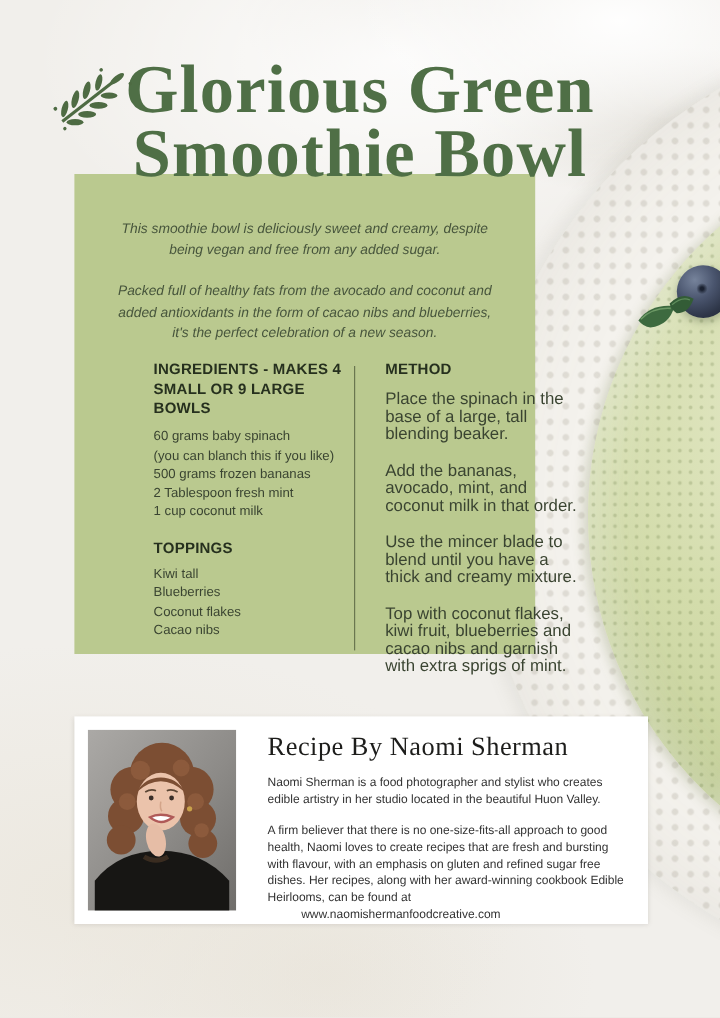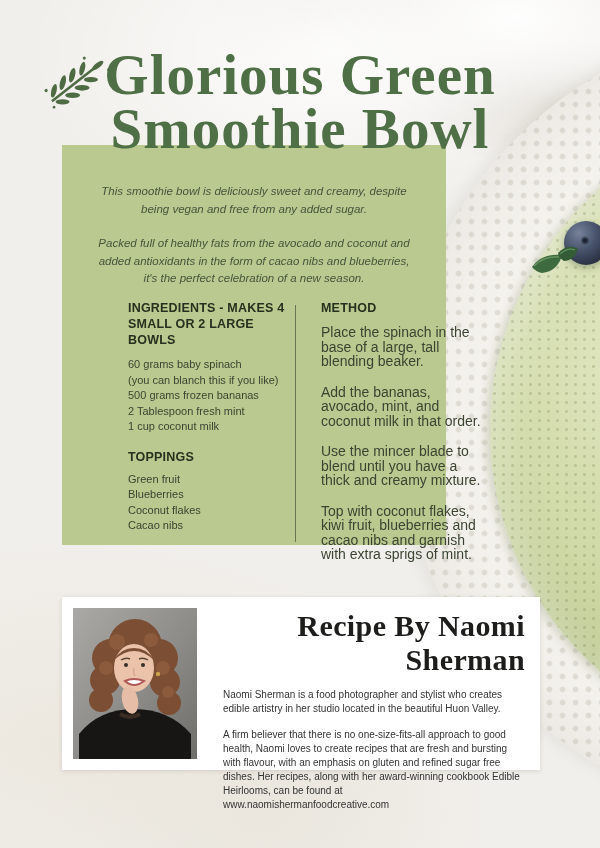--- a/index.html
+++ b/index.html
@@ -76,25 +76,25 @@
   .ing-item{font-size:11px;line-height:15.5px;color:var(--ink_green,#3a4431);}
   .method-step{font-size:14px;line-height:14.5px;color:var(--ink_green,#3a4431);margin:0 0 16px;}
   
   .author-card{
     position:absolute;left:62px;top:597px;width:478px;height:173px;background:var(--card_bg,#ffffff);
     z-index:5;box-shadow:0 1px 4px rgba(90,85,75,0.18);
   }
   .photo{position:absolute;left:11px;top:11px;width:124px;height:151px;overflow:hidden;}
   .bio{position:absolute;left:161px;top:6px;width:302px;}
   .bio h2{
-    font-family:"Liberation Serif",serif;font-weight:700;font-size:30px;letter-spacing:0.4px;
-    color:var(--card_title_ink,#1d1d1b);margin:6px 0 11px;text-align:right;
+    font-family:"Liberation Serif",serif;font-weight:400;font-size:22px;letter-spacing:0.4px;
+    color:var(--card_title_ink,#1d1d1b);margin:6px 0 11px;
   }
   .bio p{font-size:10px;line-height:14px;color:var(--card_ink,#333333);margin:0 0 12px;}
-  .bio .website{display:block;}
+  .bio .website{display:block;margin-left:28px;}
 </style>
 </head>
 <body>
 
 <div class="page">
 
   <div class="bg-fabric"></div>
   <div class="plate"></div>
   <div class="smoothie"></div>
   <div class="blueberry"></div>
@@ -133,30 +133,30 @@
 
   <div class="green-box">
     <div class="intro">
       <p>This smoothie bowl is deliciously sweet and creamy, despite being vegan and free from any added sugar.</p>
       <p>Packed full of healthy fats from the avocado and coconut and added antioxidants in the form of cacao nibs and blueberries, it's the perfect celebration of a new season.</p>
     </div>
 
     <div class="col-left">
       <div class="box-heading">
         <div>INGREDIENTS - MAKES 4</div>
-        <div>SMALL OR 2 LARGE BOWLS</div>
+        <div>SMALL OR 9 LARGE BOWLS</div>
       </div>
       <div class="ing-item">60 grams baby spinach</div>
       <div class="ing-item">(you can blanch this if you like)</div>
       <div class="ing-item">500 grams frozen bananas</div>
       <div class="ing-item">2 Tablespoon fresh mint</div>
       <div class="ing-item">1 cup coconut milk</div>
 
       <div class="box-heading sub">TOPPINGS</div>
-      <div class="ing-item">Green fruit</div>
+      <div class="ing-item">Kiwi tall</div>
       <div class="ing-item">Blueberries</div>
       <div class="ing-item">Coconut flakes</div>
       <div class="ing-item">Cacao nibs</div>
     </div>
 
     <div class="col-divider"></div>
 
     <div class="col-right">
       <div class="box-heading">METHOD</div>
       <p class="method-step">Place the spinach in the base of a large, tall blending beaker.</p>

